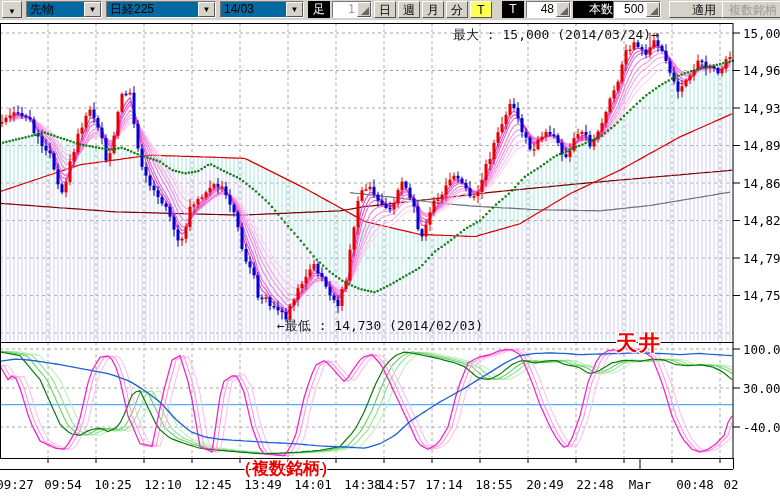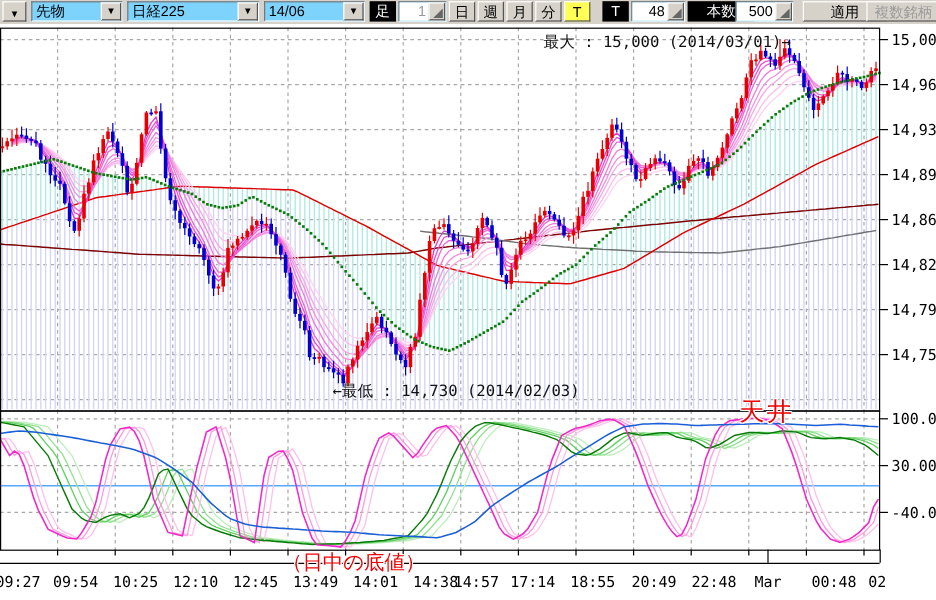--- a/index.html
+++ b/index.html
@@ -1,39 +1,39 @@
 <!DOCTYPE html>
 <html><head>
 <meta charset="utf-8">
 <style>
   html,body{margin:0;padding:0;}
   body{width:780px;height:500px;overflow:hidden;background:#fff;position:relative;
        font-family:"Liberation Sans",sans-serif;}
   
   .toolbar{position:absolute;left:0;top:0;width:780px;height:20px;background:#d6d2ca;}
   .tb{position:absolute;top:1px;height:17px;box-sizing:border-box;font-size:12px;line-height:15px;}
-  .sunken{background:#7dd3fc;border:1px solid;border-color:#777 #fff #fff #777;}
+  .sunken{background:#0369a1;border:1px solid;border-color:#777 #fff #fff #777;}
   .raised{background:#d6d2ca;border:1px solid;border-color:#fff #555 #555 #fff;}
   .combo{display:flex;align-items:stretch;}
   .combo .val{flex:1;padding:0 3px;overflow:hidden;white-space:nowrap;color:#000;}
   .combo .btn{width:15px;background:#d6d2ca;border:1px solid;border-color:#fff #555 #555 #fff;
               font-size:8px;line-height:13px;text-align:center;color:#000;}
   .blackbtn{background:#000;color:#fff;text-align:center;padding-top:1px;}
   .spin{display:flex;align-items:stretch;}
   .spin .num{flex:1;text-align:right;padding:0 2px;background:#fff;}
   .spin .sb{width:12px;background:#d6d2ca;border:1px solid;border-color:#fff #555 #555 #fff;position:relative;}
   .spin .sb::after{content:"";position:absolute;right:1px;bottom:1px;width:0;height:0;
                    border-left:8px solid transparent;border-bottom:8px solid #666;}
   .pbtn{text-align:center;color:#000;padding-top:1px;}
   .pbtn.active{background:#ffff55;}
   .disabled-btn{color:#9a9a9a;text-align:center;padding-top:1px;}
   
   .ann{position:absolute;white-space:nowrap;z-index:5;}
   .ann-black{font-family:"DejaVu Sans Mono",monospace;font-size:13px;color:#111;}
-  .ann-red{font-weight:normal;color:#ee0000;
+  .ann-red{font-weight:bold;color:#ee0000;
            text-shadow:-1px -1px 0 #fff,1px -1px 0 #fff,-1px 1px 0 #fff,1px 1px 0 #fff,0 1px 0 #fff,0 -1px 0 #fff;}
   #chart-svg{position:absolute;left:0;top:0;z-index:1;}
 </style>
 </head>
 <body>
 
 <svg id="chart-svg" width="780" height="500">
     <rect x="0" y="20" width="780" height="480" fill="#fff"></rect>
     <g>
       <line x1="0" y1="33" x2="733" y2="33" stroke="#a8a8a8" stroke-width="1" stroke-dasharray="3 3"></line>
@@ -1143,21 +1143,21 @@
 
   <div class="tb sunken combo" style="left:26px;width:76px;">
     <span class="val">先物</span>
     <span class="btn">▼</span>
   </div>
   <div class="tb sunken combo" style="left:106px;width:110px;">
     <span class="val">日経225</span>
     <span class="btn">▼</span>
   </div>
   <div class="tb sunken combo" style="left:220px;width:84px;">
-    <span class="val">14/06</span>
+    <span class="val">14/03</span>
     <span class="btn">▼</span>
   </div>
 
   <div class="tb blackbtn" style="left:308px;width:22px;">足</div>
   <div class="tb sunken spin" style="left:332px;width:40px;">
     <span class="num" style="color:#999;">1</span>
     <span class="sb"></span>
   </div>
 
   <div class="tb raised pbtn" style="left:374px;width:22px;">日</div>
@@ -1173,16 +1173,16 @@
   </div>
   <div class="tb blackbtn" style="left:573px;width:56px;">本数</div>
   <div class="tb sunken spin" style="left:613px;width:48px;">
     <span class="num">500</span>
     <span class="sb"></span>
   </div>
   <div class="tb raised pbtn" style="left:669px;width:70px;">適用</div>
   <div class="tb raised disabled-btn" style="left:722px;width:62px;">複数銘柄</div>
 </div>
 
-<div class="ann ann-black" style="left:453px;top:26px;">最大 : 15,000 (2014/03/01)→</div>
+<div class="ann ann-black" style="left:453px;top:26px;">最大 : 15,000 (2014/03/24)→</div>
 <div class="ann ann-black" style="left:277px;top:317px;">←最低 : 14,730 (2014/02/03)</div>
 <div class="ann ann-red" style="left:616px;top:329px;font-size:21px;letter-spacing:2px;">天井</div>
-<div class="ann ann-red" style="left:235px;top:457px;font-size:17px;">（日中の底値）</div>
+<div class="ann ann-red" style="left:235px;top:457px;font-size:17px;">（複数銘柄）</div>
 
 </body></html>

